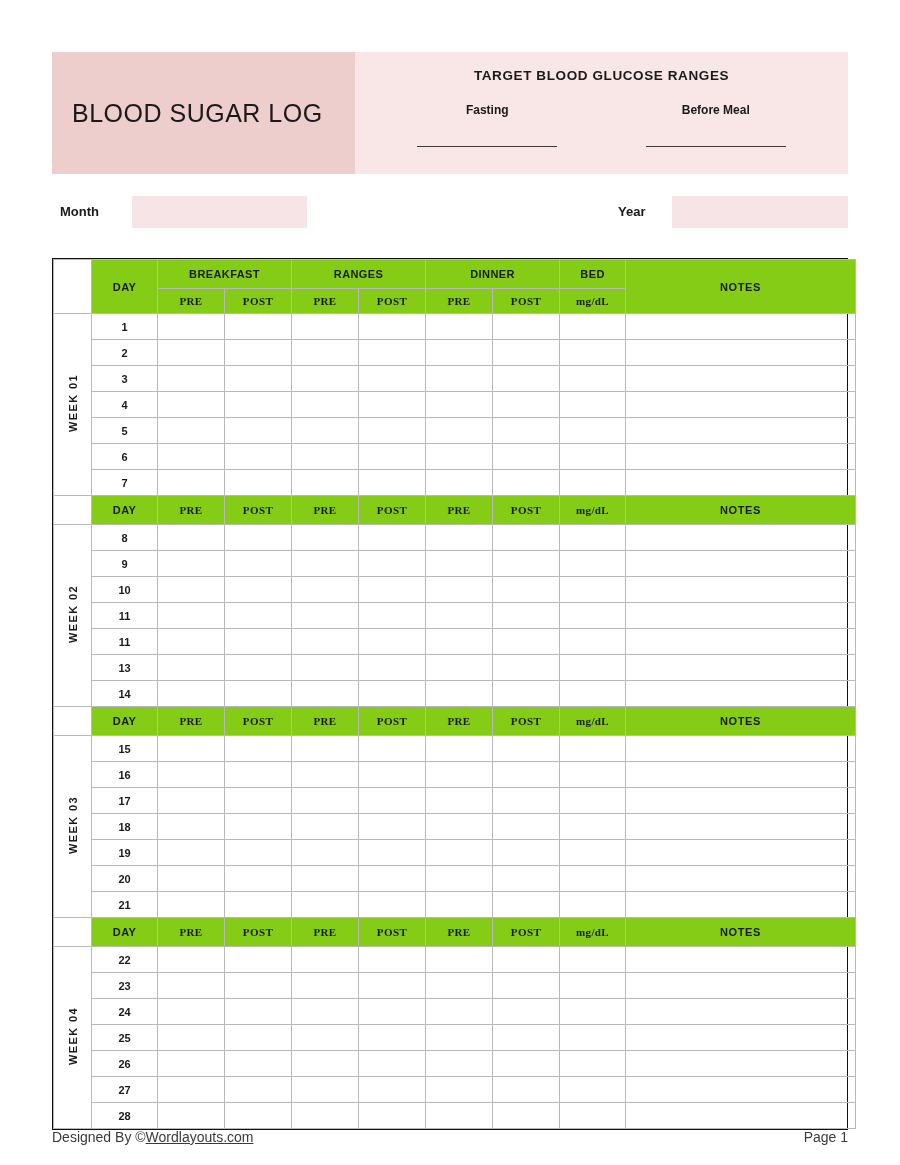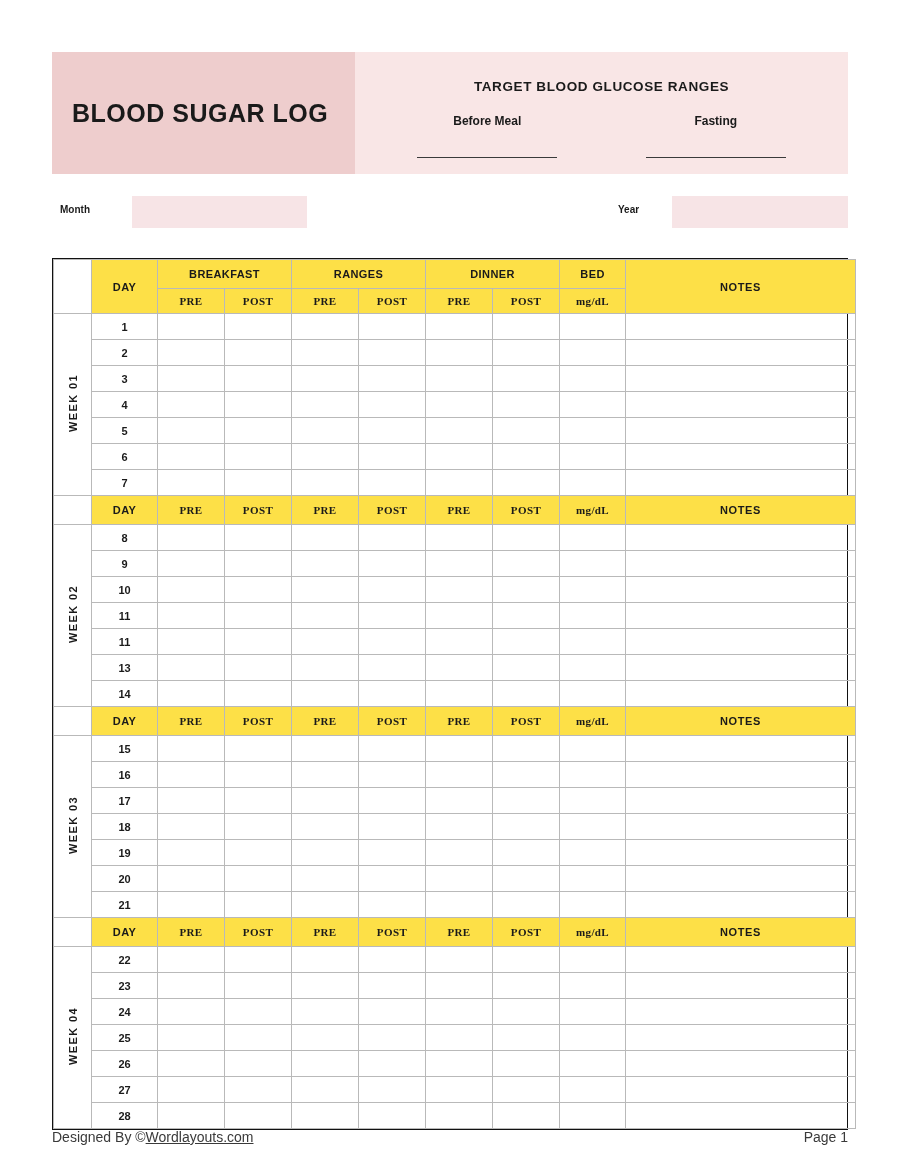--- a/index.html
+++ b/index.html
@@ -34,38 +34,38 @@
   .header-title-box {
     width: 303px;
     background: #eecdcd;
     display: flex;
     align-items: center;
     box-sizing: border-box;
     padding-left: 20px;
   }
   .header-title {
     font-size: 25px;
-    font-weight: bold;
+    font-weight: normal;
     letter-spacing: 0.5px;
     color: #1a1a1a;
   }
   .header-ranges {
     flex: 1;
     background: #f9e6e6;
     box-sizing: border-box;
     padding-top: 10px;
     display: flex;
     flex-direction: column;
     align-items: center;
   }
   .ranges-title {
     font-size: 13.5px;
     font-weight: bold;
     letter-spacing: 0.6px;
-    margin-top: 17px;
+    margin-top: 6px;
     margin-bottom: 20px;
     color: #1a1a1a;
   }
   .ranges-row {
     display: flex;
     width: 100%;
     justify-content: space-around;
     box-sizing: border-box;
     padding: 0 18px;
   }
@@ -89,21 +89,21 @@
   
   .monthyear {
     position: absolute;
     left: 52px;
     top: 196px;
     width: 796px;
     height: 34px;
   }
   .my-label {
     position: absolute;
-    font-size: 10px;
+    font-size: 13px;
     font-weight: bold;
     top: 8px;
     color: #1a1a1a;
   }
   .my-field {
     position: absolute;
     top: 0;
     height: 32px;
     background: #f7e4e6;
   }
@@ -134,21 +134,21 @@
     text-align: center;
     color: #1a1a1a;
     padding: 0;
   }
   .col-week  { width: 38px; }
   .col-day   { width: 66px; }
   .col-val   { width: 67px; }
   .col-bed   { width: 66px; }
   .col-notes { width: 230px; }
 
-  .hdr-pink { background: #fde047; }
+  .hdr-pink { background: #84cc16; }
   .hdr-top  { height: 28px; }
   .hdr-sub  { height: 24px; }
 
   .meal-head {
     font-size: 12.5px;
     letter-spacing: 0.4px;
   }
   .subhead {
     font-size: 10.5px;
     letter-spacing: 0.4px;
@@ -220,25 +220,25 @@
 <div class="page">
 
   <div class="header">
     <div class="header-title-box">
       <div class="header-title">BLOOD SUGAR LOG</div>
     </div>
     <div class="header-ranges">
       <div class="ranges-title">TARGET BLOOD GLUCOSE RANGES</div>
       <div class="ranges-row">
         <div class="range-item">
-          <span class="range-label">Before Meal</span>
+          <span class="range-label">Fasting</span>
           <div class="range-line"></div>
         </div>
         <div class="range-item">
-          <span class="range-label">Fasting</span>
+          <span class="range-label">Before Meal</span>
           <div class="range-line"></div>
         </div>
       </div>
     </div>
   </div>
 
   <div class="monthyear">
     <div class="my-label" id="month-label">Month</div>
     <div class="my-field" id="month-field"></div>
     <div class="my-label" id="year-label">Year</div>

